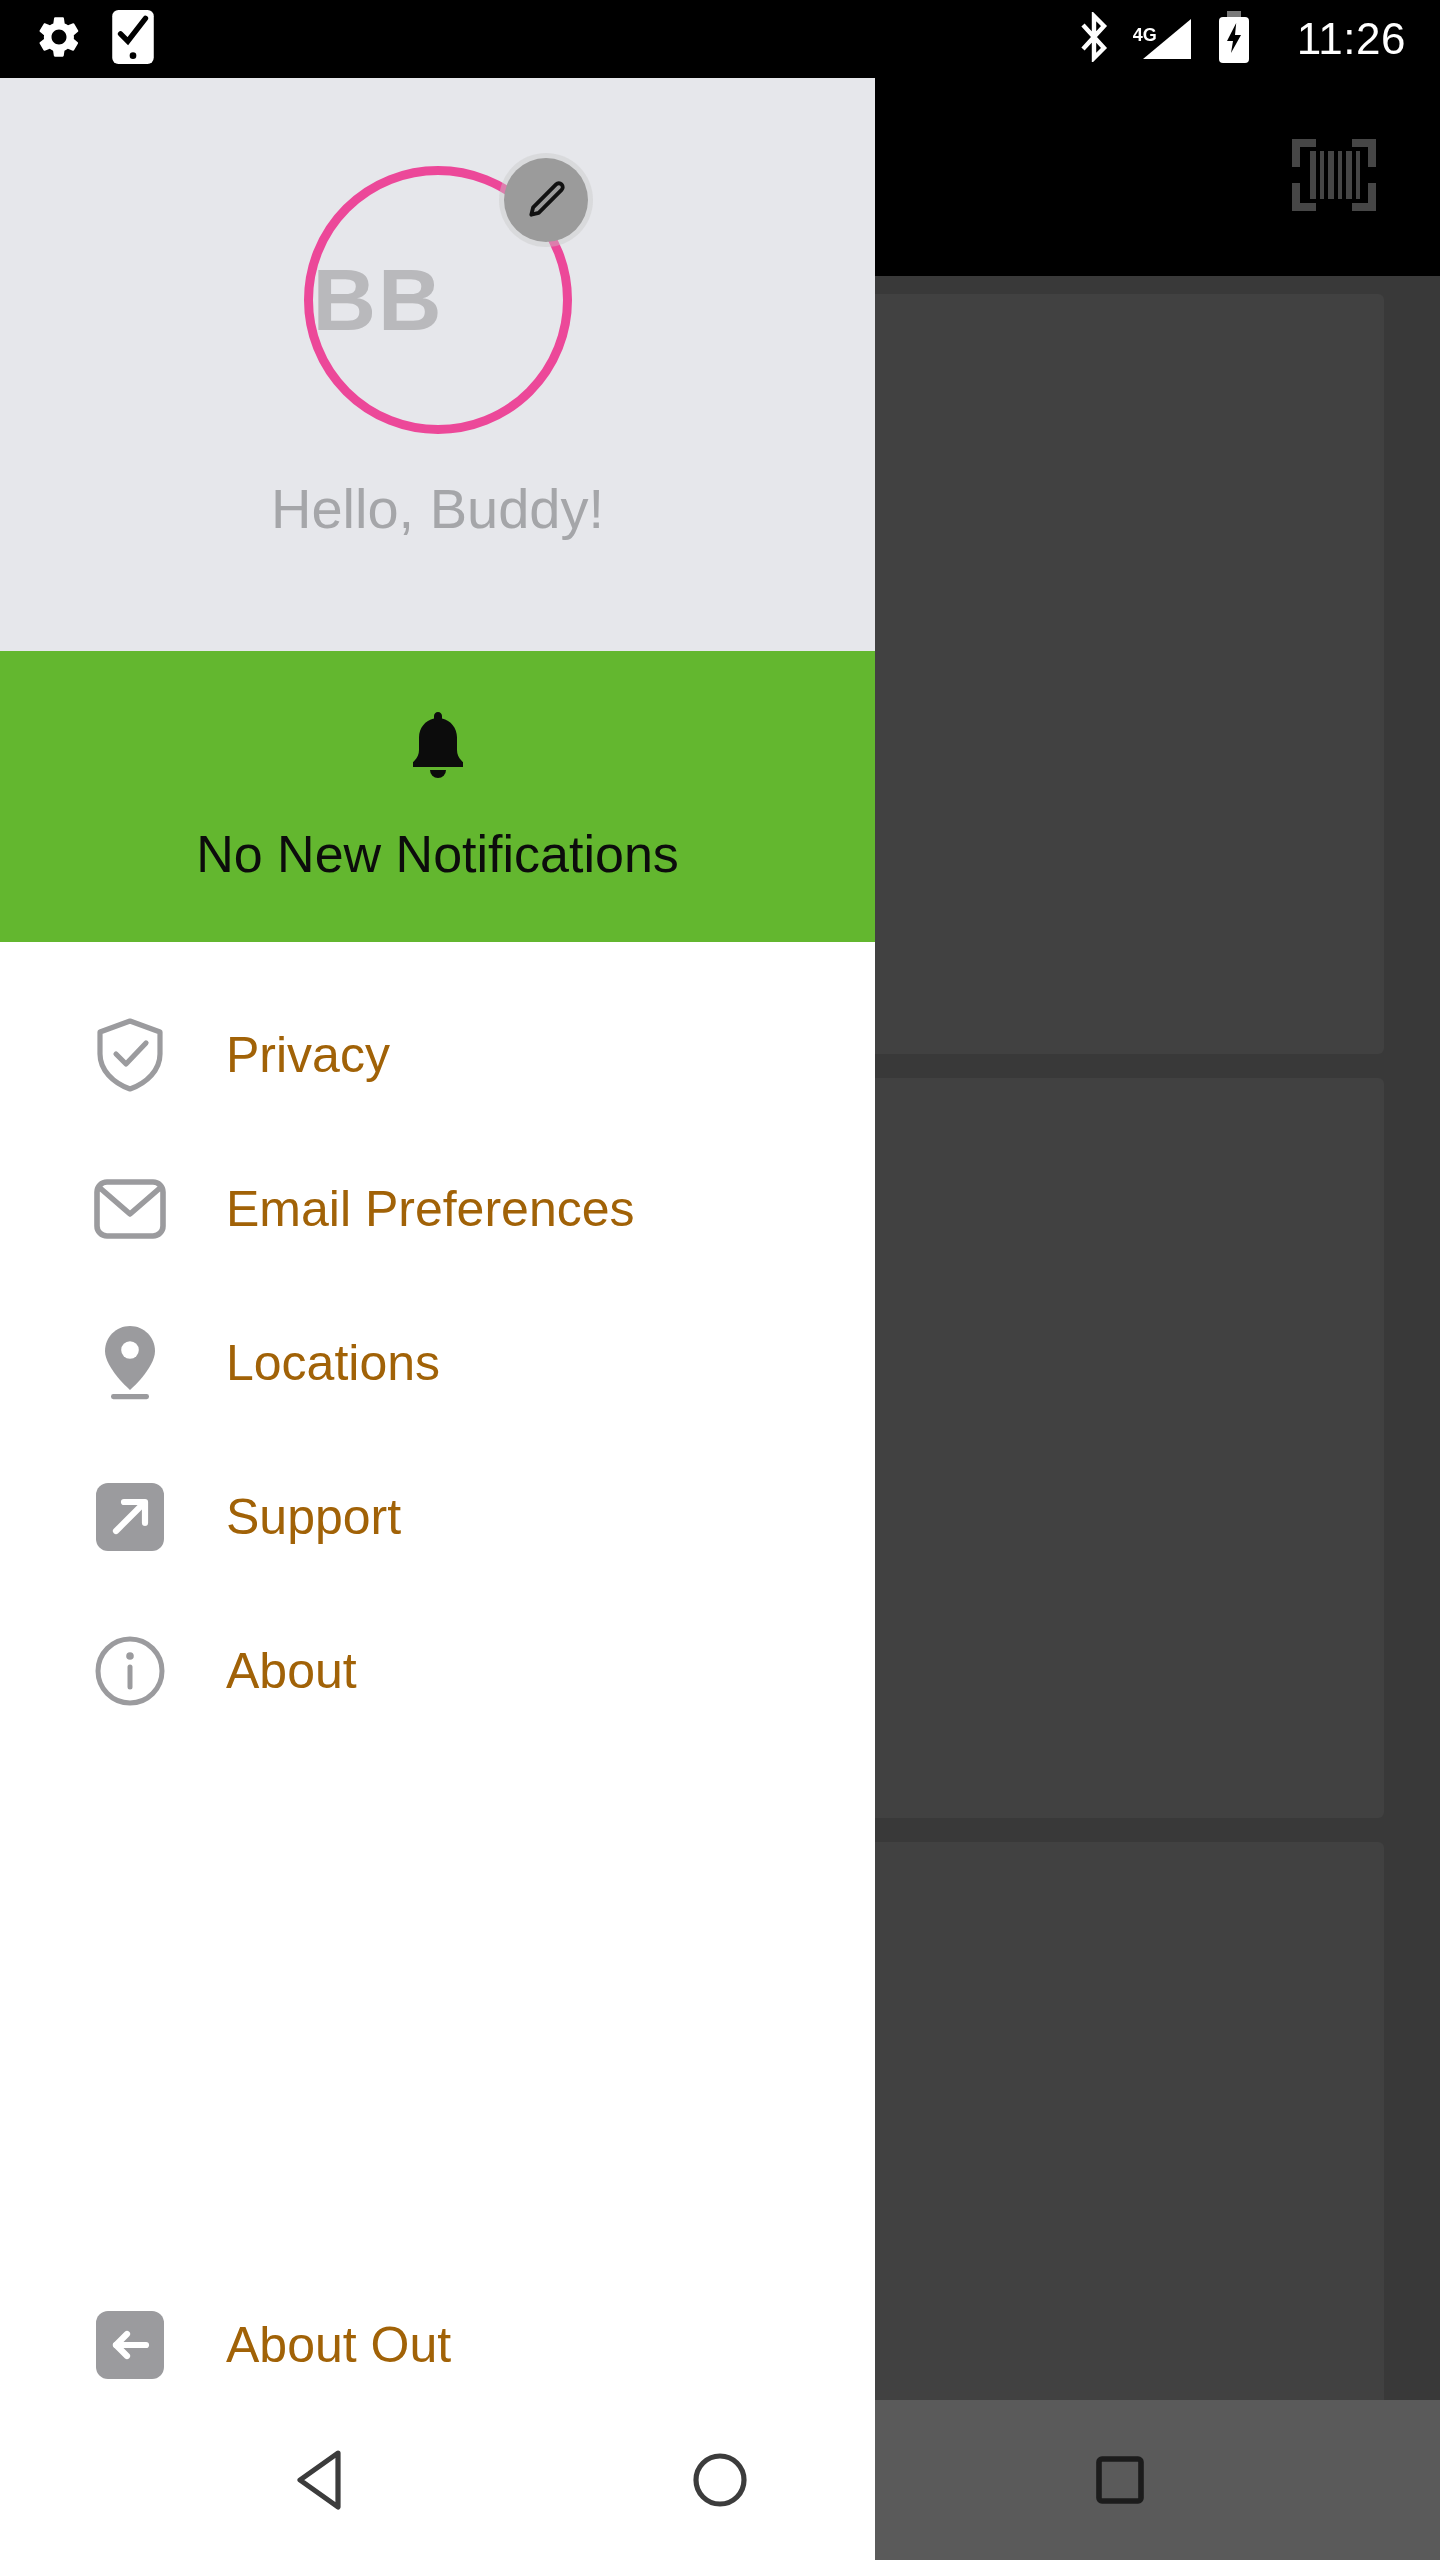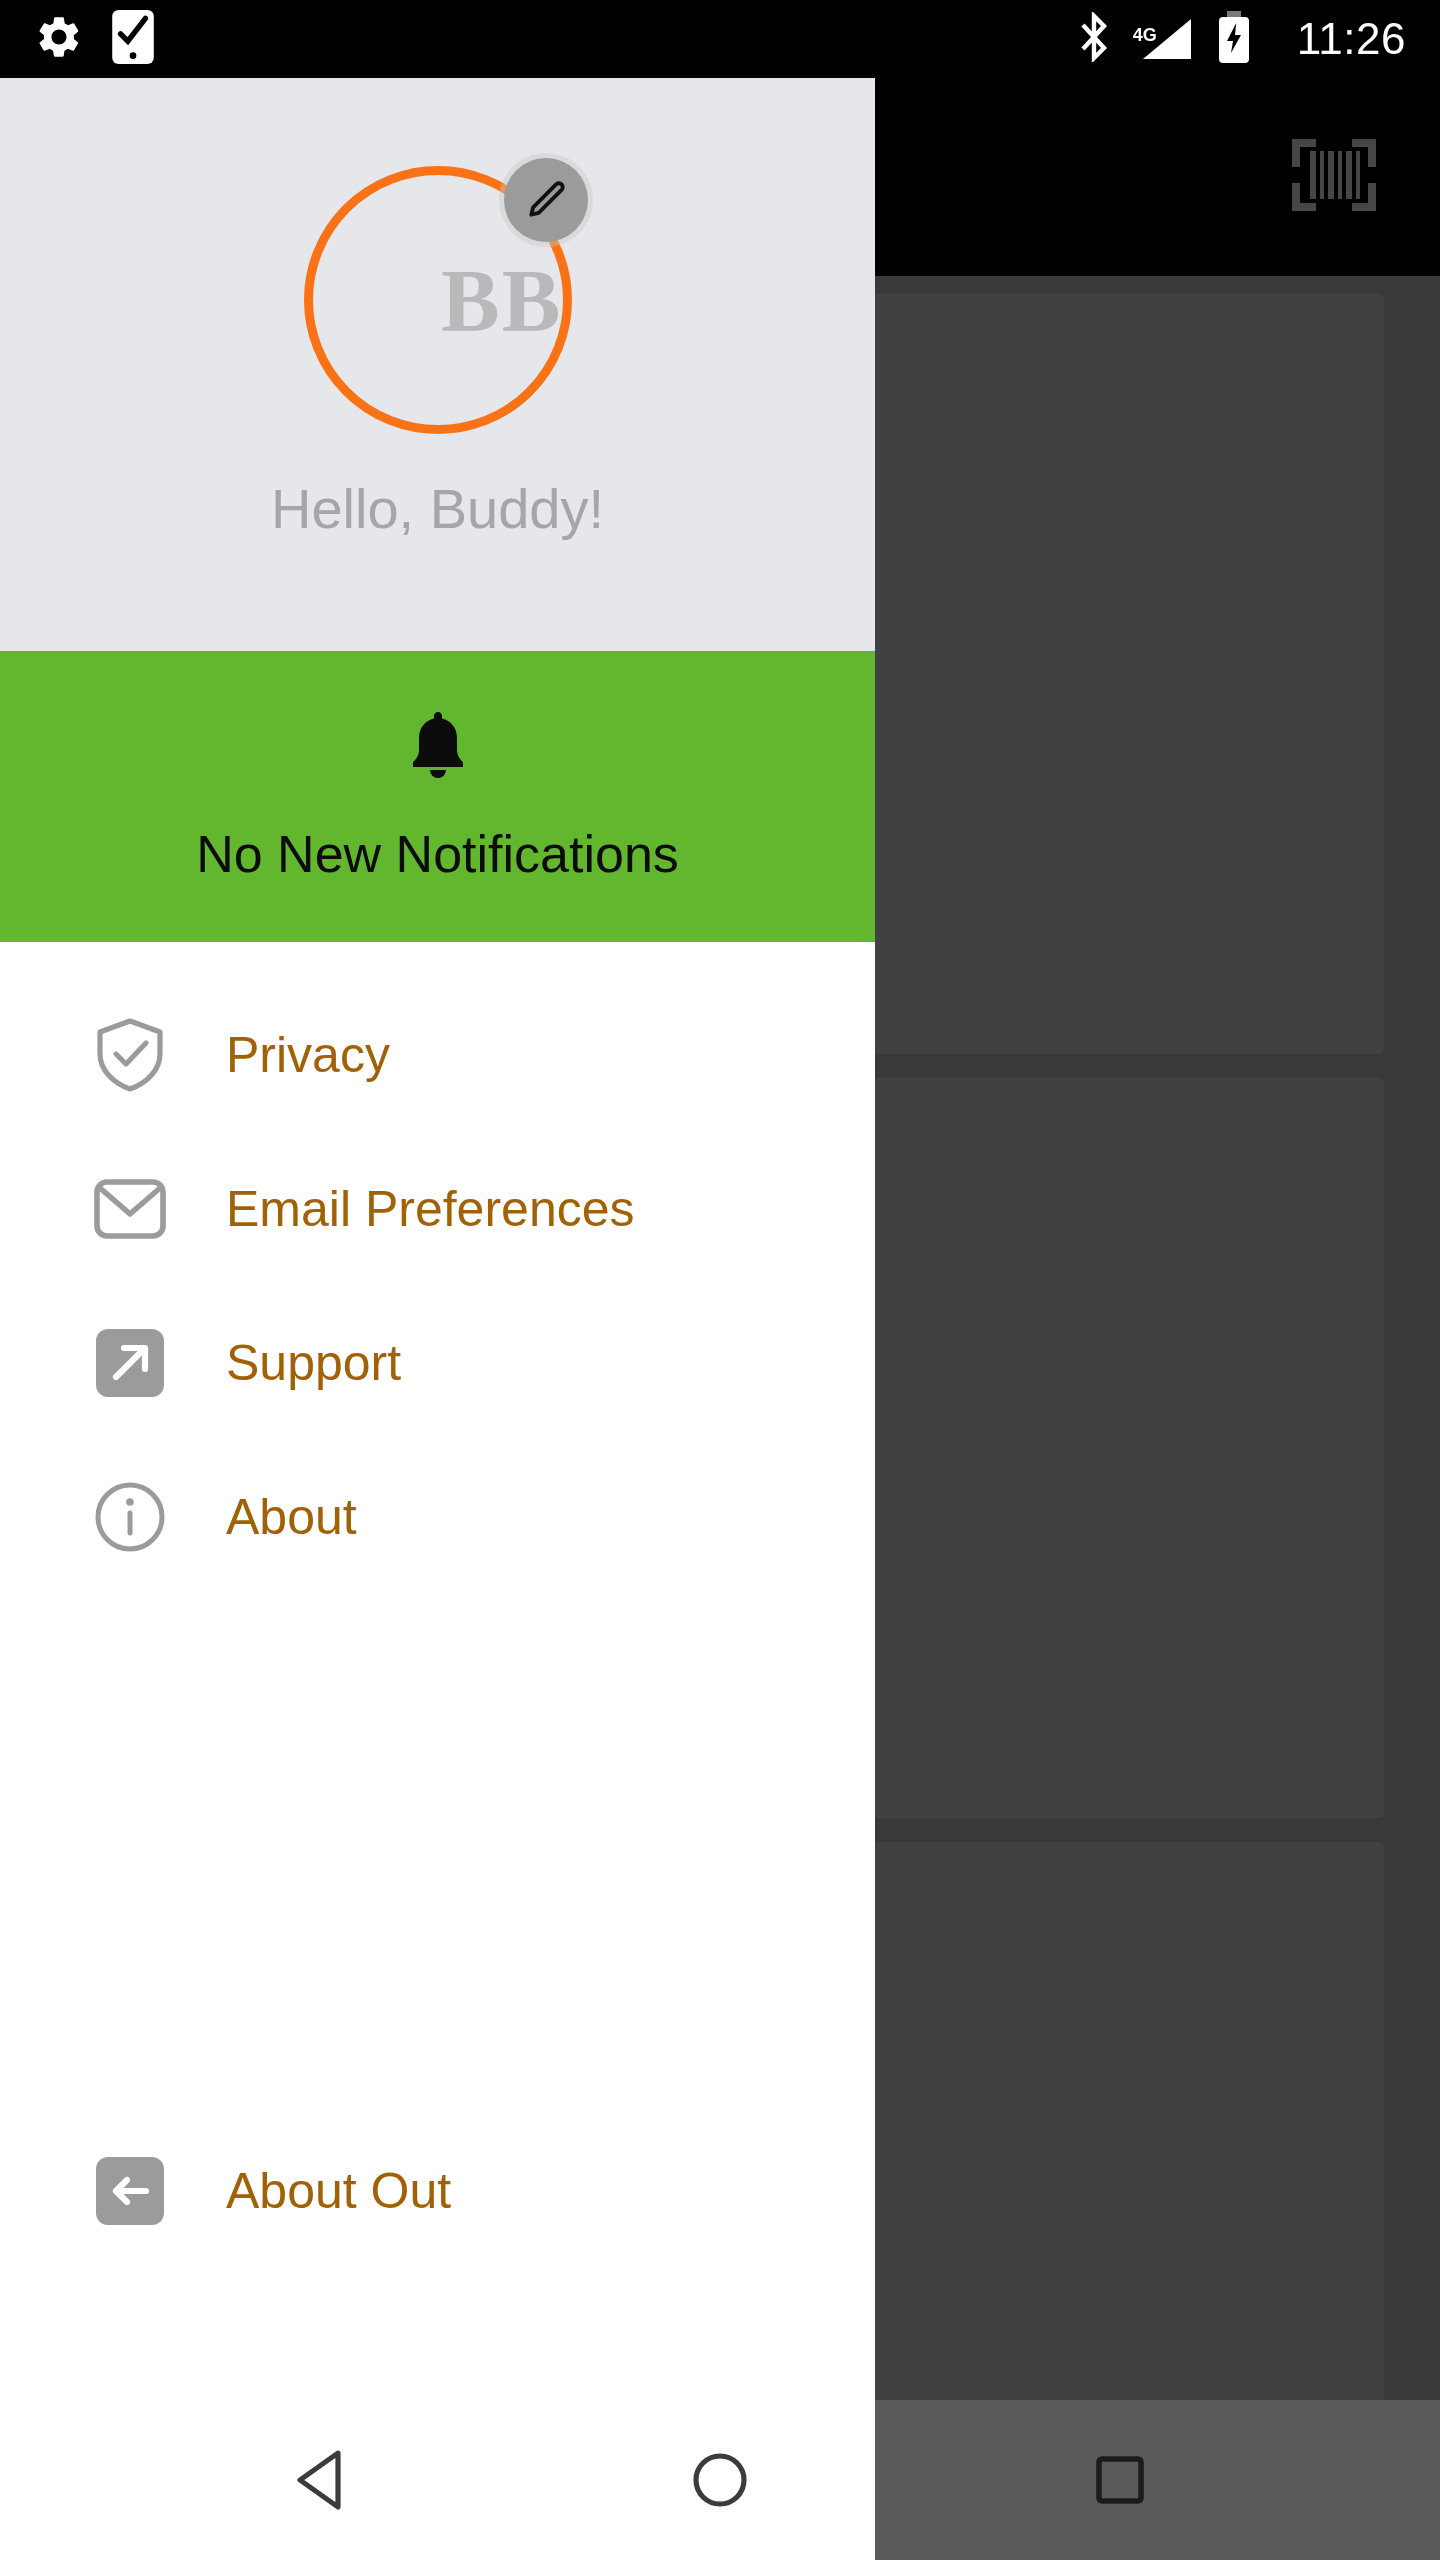--- a/index.html
+++ b/index.html
@@ -144,26 +144,25 @@
     top: 88px;
     left: 50%;
     transform: translateX(-50%);
     width: 268px;
     height: 268px;
   }
   .avatar-ring {
     width: 268px;
     height: 268px;
     border-radius: 50%;
-    border: 9px solid #f97316;
-    display: flex;
-    align-items: center;
-    justify-content: flex-end;
+    border: 9px solid #ec4899;
+    display: flex;
+    align-items: center;
+    justify-content: flex-start;
     background: transparent;
-    font-family: Liberation Serif, serif;
   }
   .avatar-initials {
     font-size: 88px;
     font-weight: 700;
     color: #b9b9bc;
     letter-spacing: 2px;
   }
   .avatar-edit {
     position: absolute;
     top: -8px;
@@ -413,20 +412,30 @@
       <div class="menu-item">
         <span class="menu-icon">
           <svg width="74" height="62" viewBox="0 0 37 31" fill="none" stroke="#9b9b9e" stroke-width="2.8" stroke-linecap="round" stroke-linejoin="round">
             <rect x="2" y="2" width="33" height="27" rx="5"></rect>
             <path d="M3.5 5 L18.5 18 L33.5 5"></path>
           </svg>
         </span>
         <span class="menu-label">Email Preferences</span>
       </div>
 
+      <div class="menu-item">
+        <span class="menu-icon">
+          <svg width="66" height="78" viewBox="0 0 33 39">
+            <path d="M16.5 1 C9.6 1 4 6.6 4 13.5 C4 22 16.5 33 16.5 33 S29 22 29 13.5 C29 6.6 23.4 1 16.5 1 Z" fill="#9b9b9e"></path>
+            <circle cx="16.5" cy="13" r="4.4" fill="#ffffff"></circle>
+            <rect x="7" y="35" width="19" height="2.6" rx="1.2" fill="#9b9b9e"></rect>
+          </svg>
+        </span>
+        <span class="menu-label">Locations</span>
+      </div>
 
       <div class="menu-item">
         <span class="menu-icon">
           <svg width="72" height="72" viewBox="0 0 36 36">
             <rect x="1" y="1" width="34" height="34" rx="6" fill="#9b9b9e"></rect>
             <g stroke="#ffffff" stroke-width="3.1" stroke-linecap="round" stroke-linejoin="round" fill="none">
               <path d="M11 25 L25 11"></path>
               <path d="M15 10.5 H25.5 V21"></path>
             </g>
           </svg>

